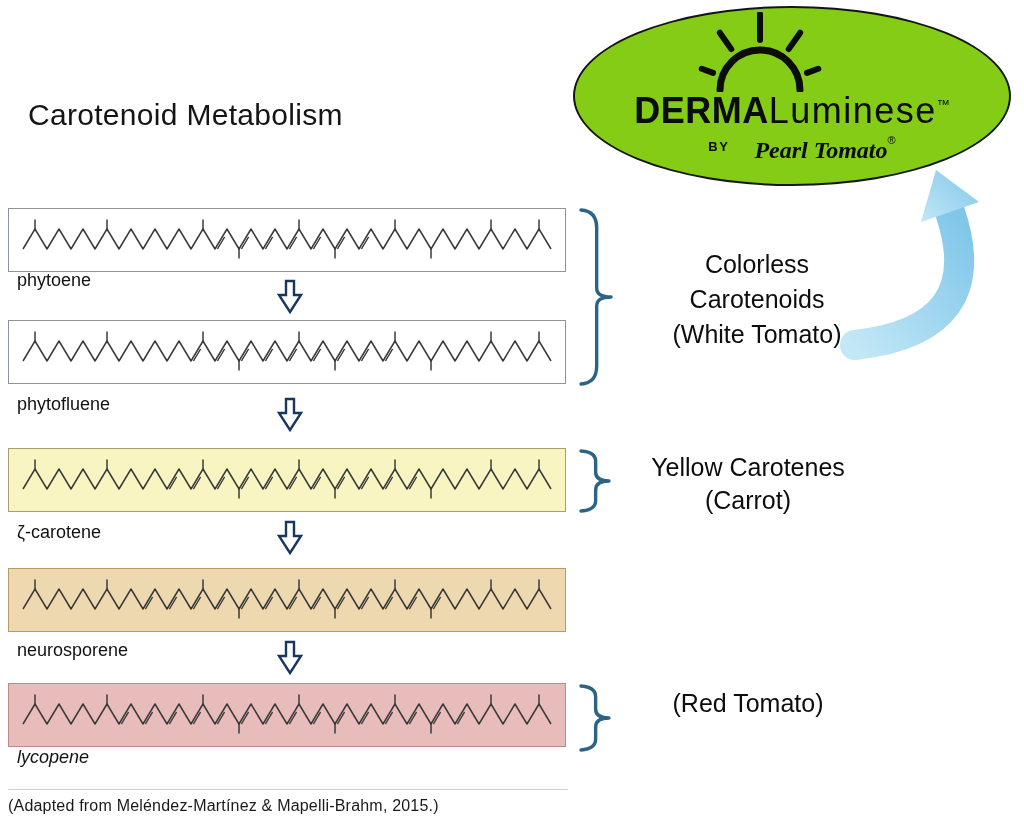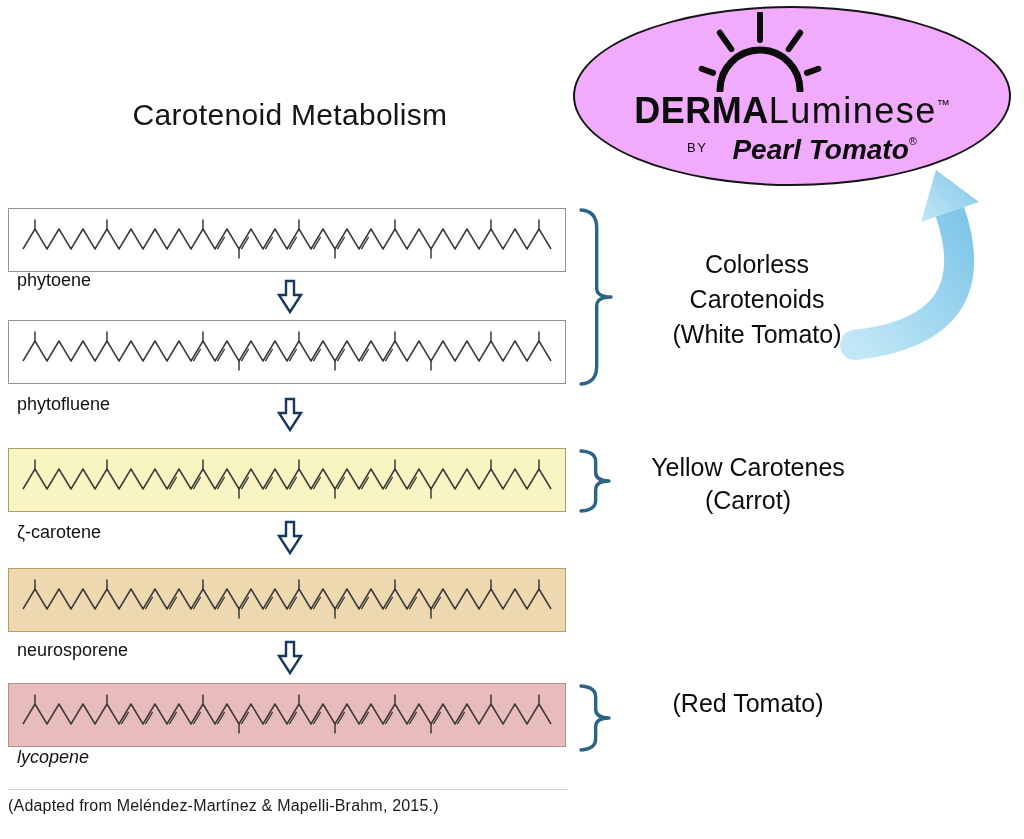--- a/index.html
+++ b/index.html
@@ -1,33 +1,33 @@
 <!DOCTYPE html>
 <html><head>
 <meta charset="utf-8">
 <style>
   * { margin:0; padding:0; box-sizing:border-box; }
   html,body { background:#ffffff; font-family:"Liberation Sans", sans-serif; }
   .canvas { position:relative; width:1024px; height:839px; background:#ffffff; overflow:hidden; }
 
-  .title { position:absolute; left:28px; top:94px; width:524px; text-align:center;
+  .title { position:absolute; left:28px; top:94px; width:524px; 
            font-size:30px; line-height:41px; color:#151515; letter-spacing:.3px; }
 
   
   .logo { position:absolute; left:573px; top:6px; width:438px; height:180px;
-          border:2px solid #151515; border-radius:50%; background:#f0abfc; }
+          border:2px solid #151515; border-radius:50%; background:#84cc16; }
   .logo-sun { position:absolute; left:95px; top:4px; }
   .brand-line { position:absolute; top:82px; left:0; width:100%; text-align:center;
                 font-size:36px; color:#0c0c0c; white-space:nowrap; }
   .brand-bold { font-weight:bold; letter-spacing:.5px; }
   .brand-light { font-weight:normal; letter-spacing:1.5px; }
   .tm { font-size:13px; vertical-align:14px; letter-spacing:0; }
   .by-line { position:absolute; top:126px; left:10px; width:100%; text-align:center; white-space:nowrap; color:#0c0c0c; }
-  .by { font-size:13px; font-weight:normal; letter-spacing:1.5px; position:relative; top:-7px; margin-right:5px; }
-  .script-name { font-family:Liberation Sans, sans-serif; font-style:italic; font-weight:bold; font-size:28px;margin-left:20px; }
+  .by { font-size:13px; font-weight:bold; letter-spacing:1.5px; position:relative; top:-7px; margin-right:5px; }
+  .script-name { font-family:Liberation Serif, serif; font-style:italic; font-weight:bold; font-size:24px;margin-left:20px; }
   .reg { font-size:11px; vertical-align:14px; }
 
   
   .compound-box { position:absolute; left:8px; width:558px; height:64px; border:1px solid #8f949c; }
   .box-0 { top:208px; } .box-1 { top:320px; } .box-2 { top:448px; } .box-3 { top:568px; } .box-4 { top:683px; }
   .mol { display:block; width:556px; height:62px; }
 
   .compound-label { position:absolute; left:17px; font-size:18px; color:#121212; }
   .lab-0 { top:270px; } .lab-1 { top:394px; } .lab-2 { top:522px; } .lab-3 { top:640px; } .lab-4 { top:747px;font-style:italic; }
 

